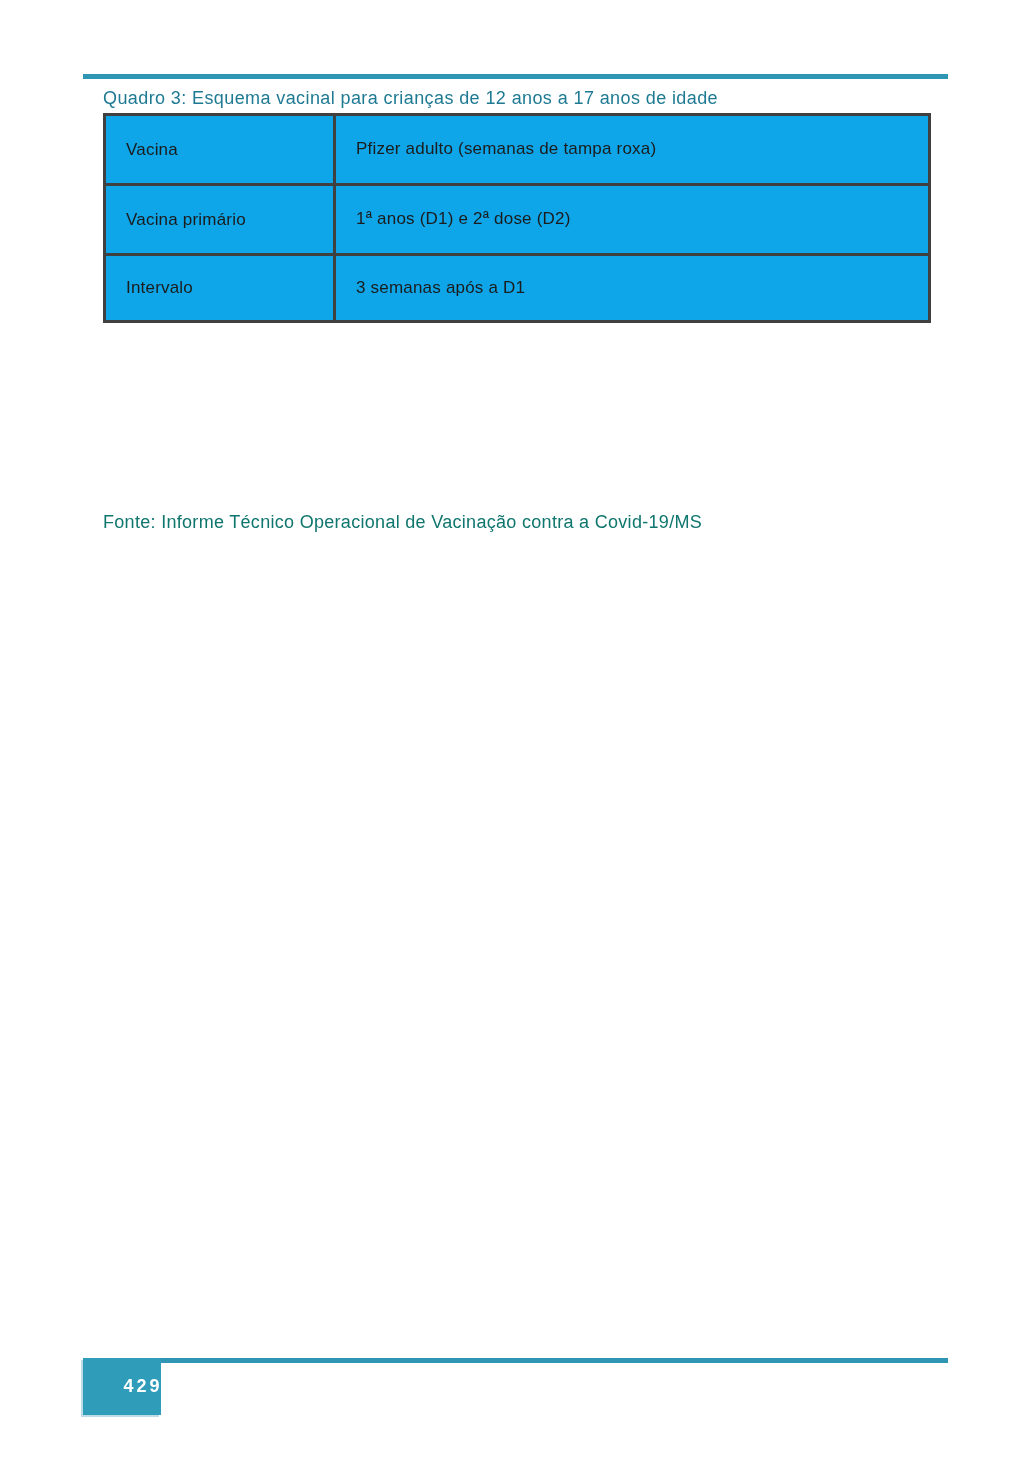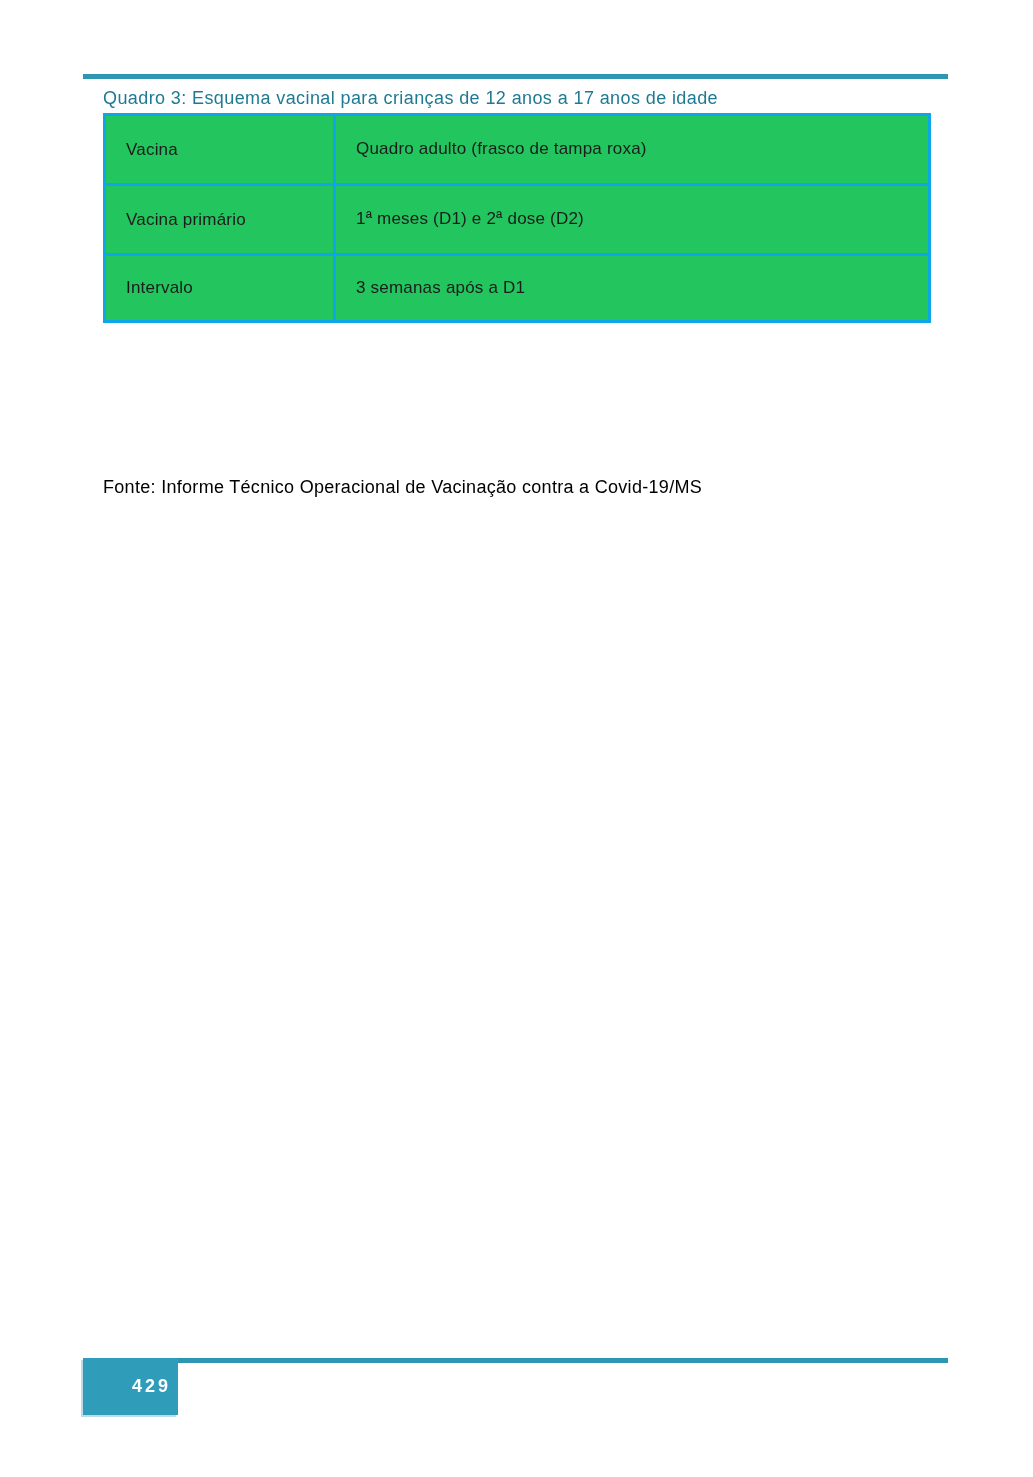--- a/index.html
+++ b/index.html
@@ -35,62 +35,62 @@
   }
   table.vaccine-table {
     position: absolute;
     left: 103px;
     top: 113px;
     width: 828px;
     border-collapse: collapse;
     table-layout: fixed;
   }
   table.vaccine-table td {
-    border: 3px solid #0ea5e9;
+    border: 3px solid #404040;
     vertical-align: middle;
     font-size: 17px;
     letter-spacing: 0.2px;
     color: #1c1c1c;
-    background: #22c55e;
+    background: #0ea5e9;
   }
   td.cell-label {
     width: 230px;
     padding: 10px 12px 10px 20px;
   }
   td.cell-value {
     padding: 10px 40px 10px 20px;
     line-height: 1.65;
   }
   tr.row-1 { height: 70px; }
   tr.row-2 { height: 70px; }
   tr.row-3 { height: 67px; margin-top: 36px; }
   tr.row-4 { height: 95px; }
   tr.row-5 { height: 68px; }
   .source-line {
     position: absolute;
     left: 103px;
-    top: 477px;
+    top: 512px;
     font-size: 18px;
     letter-spacing: 0.3px;
-    color: #000000;
+    color: #0f766e;
     white-space: nowrap;
   }
   .footer-rule {
     position: absolute;
     left: 83px;
     top: 1358px;
     width: 865px;
     height: 5px;
     background: #2e96b2;
   }
   .page-badge {
     position: absolute;
     left: 83px;
     top: 1358px;
-    width: 95px;
+    width: 78px;
     height: 57px;
     background: #2f9db9;
     display: flex;
     align-items: center;
     justify-content: center;
     padding-left: 42px;
     box-shadow: -2px 2px 0 0 #bcdde8;
   }
   .page-badge .num {
     color: #ffffff;
@@ -105,25 +105,25 @@
 <div class="page">
 
   <div class="top-rule"></div>
 
   <div class="doc-title">Quadro 3: Esquema vacinal para crianças de 12 anos a 17 anos de idade</div>
 
   <table class="vaccine-table">
     <tbody>
       <tr class="row-1">
         <td class="cell-label">Vacina</td>
-        <td class="cell-value">Quadro adulto (frasco de tampa roxa)</td>
+        <td class="cell-value">Pfizer adulto (semanas de tampa roxa)</td>
       </tr>
       <tr class="row-2">
         <td class="cell-label">Vacina primário</td>
-        <td class="cell-value">1ª meses (D1) e 2ª dose (D2)</td>
+        <td class="cell-value">1ª anos (D1) e 2ª dose (D2)</td>
       </tr>
       <tr class="row-3">
         <td class="cell-label">Intervalo</td>
         <td class="cell-value">3 semanas após a D1</td>
       </tr>
     </tbody>
   </table>
 
   <div class="source-line">Fonte: Informe Técnico Operacional de Vacinação contra a Covid-19/MS</div>
 

